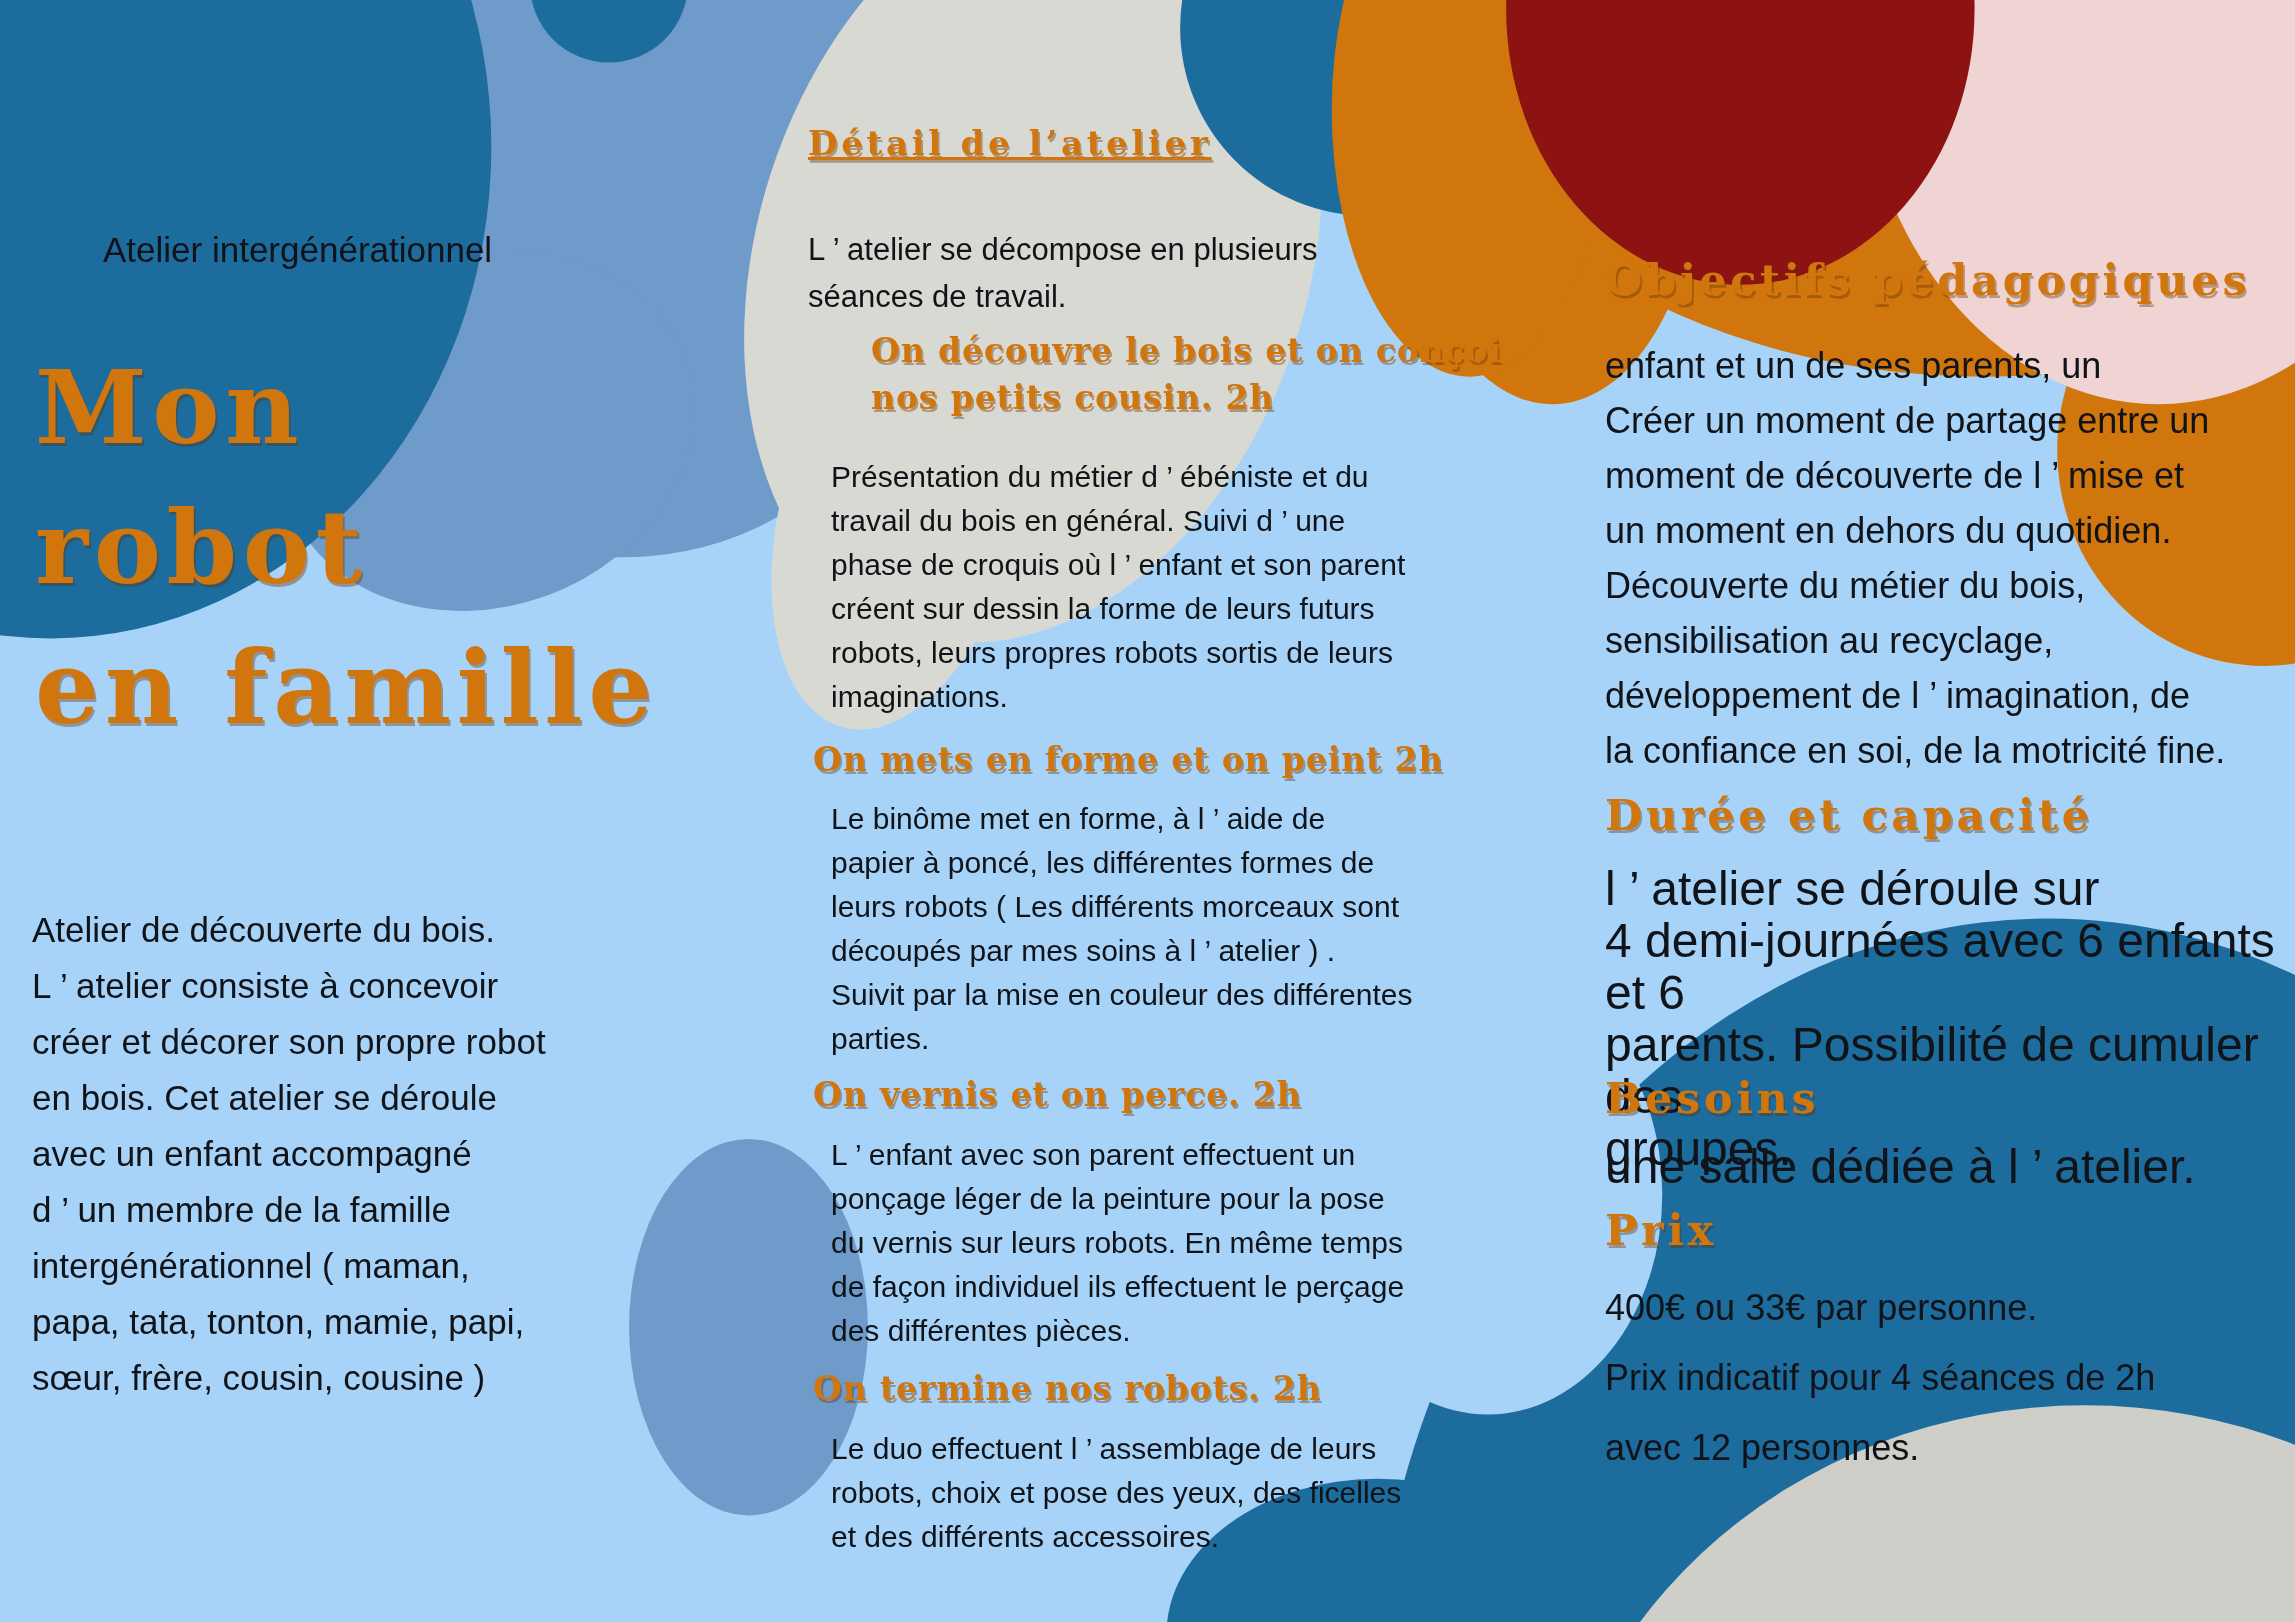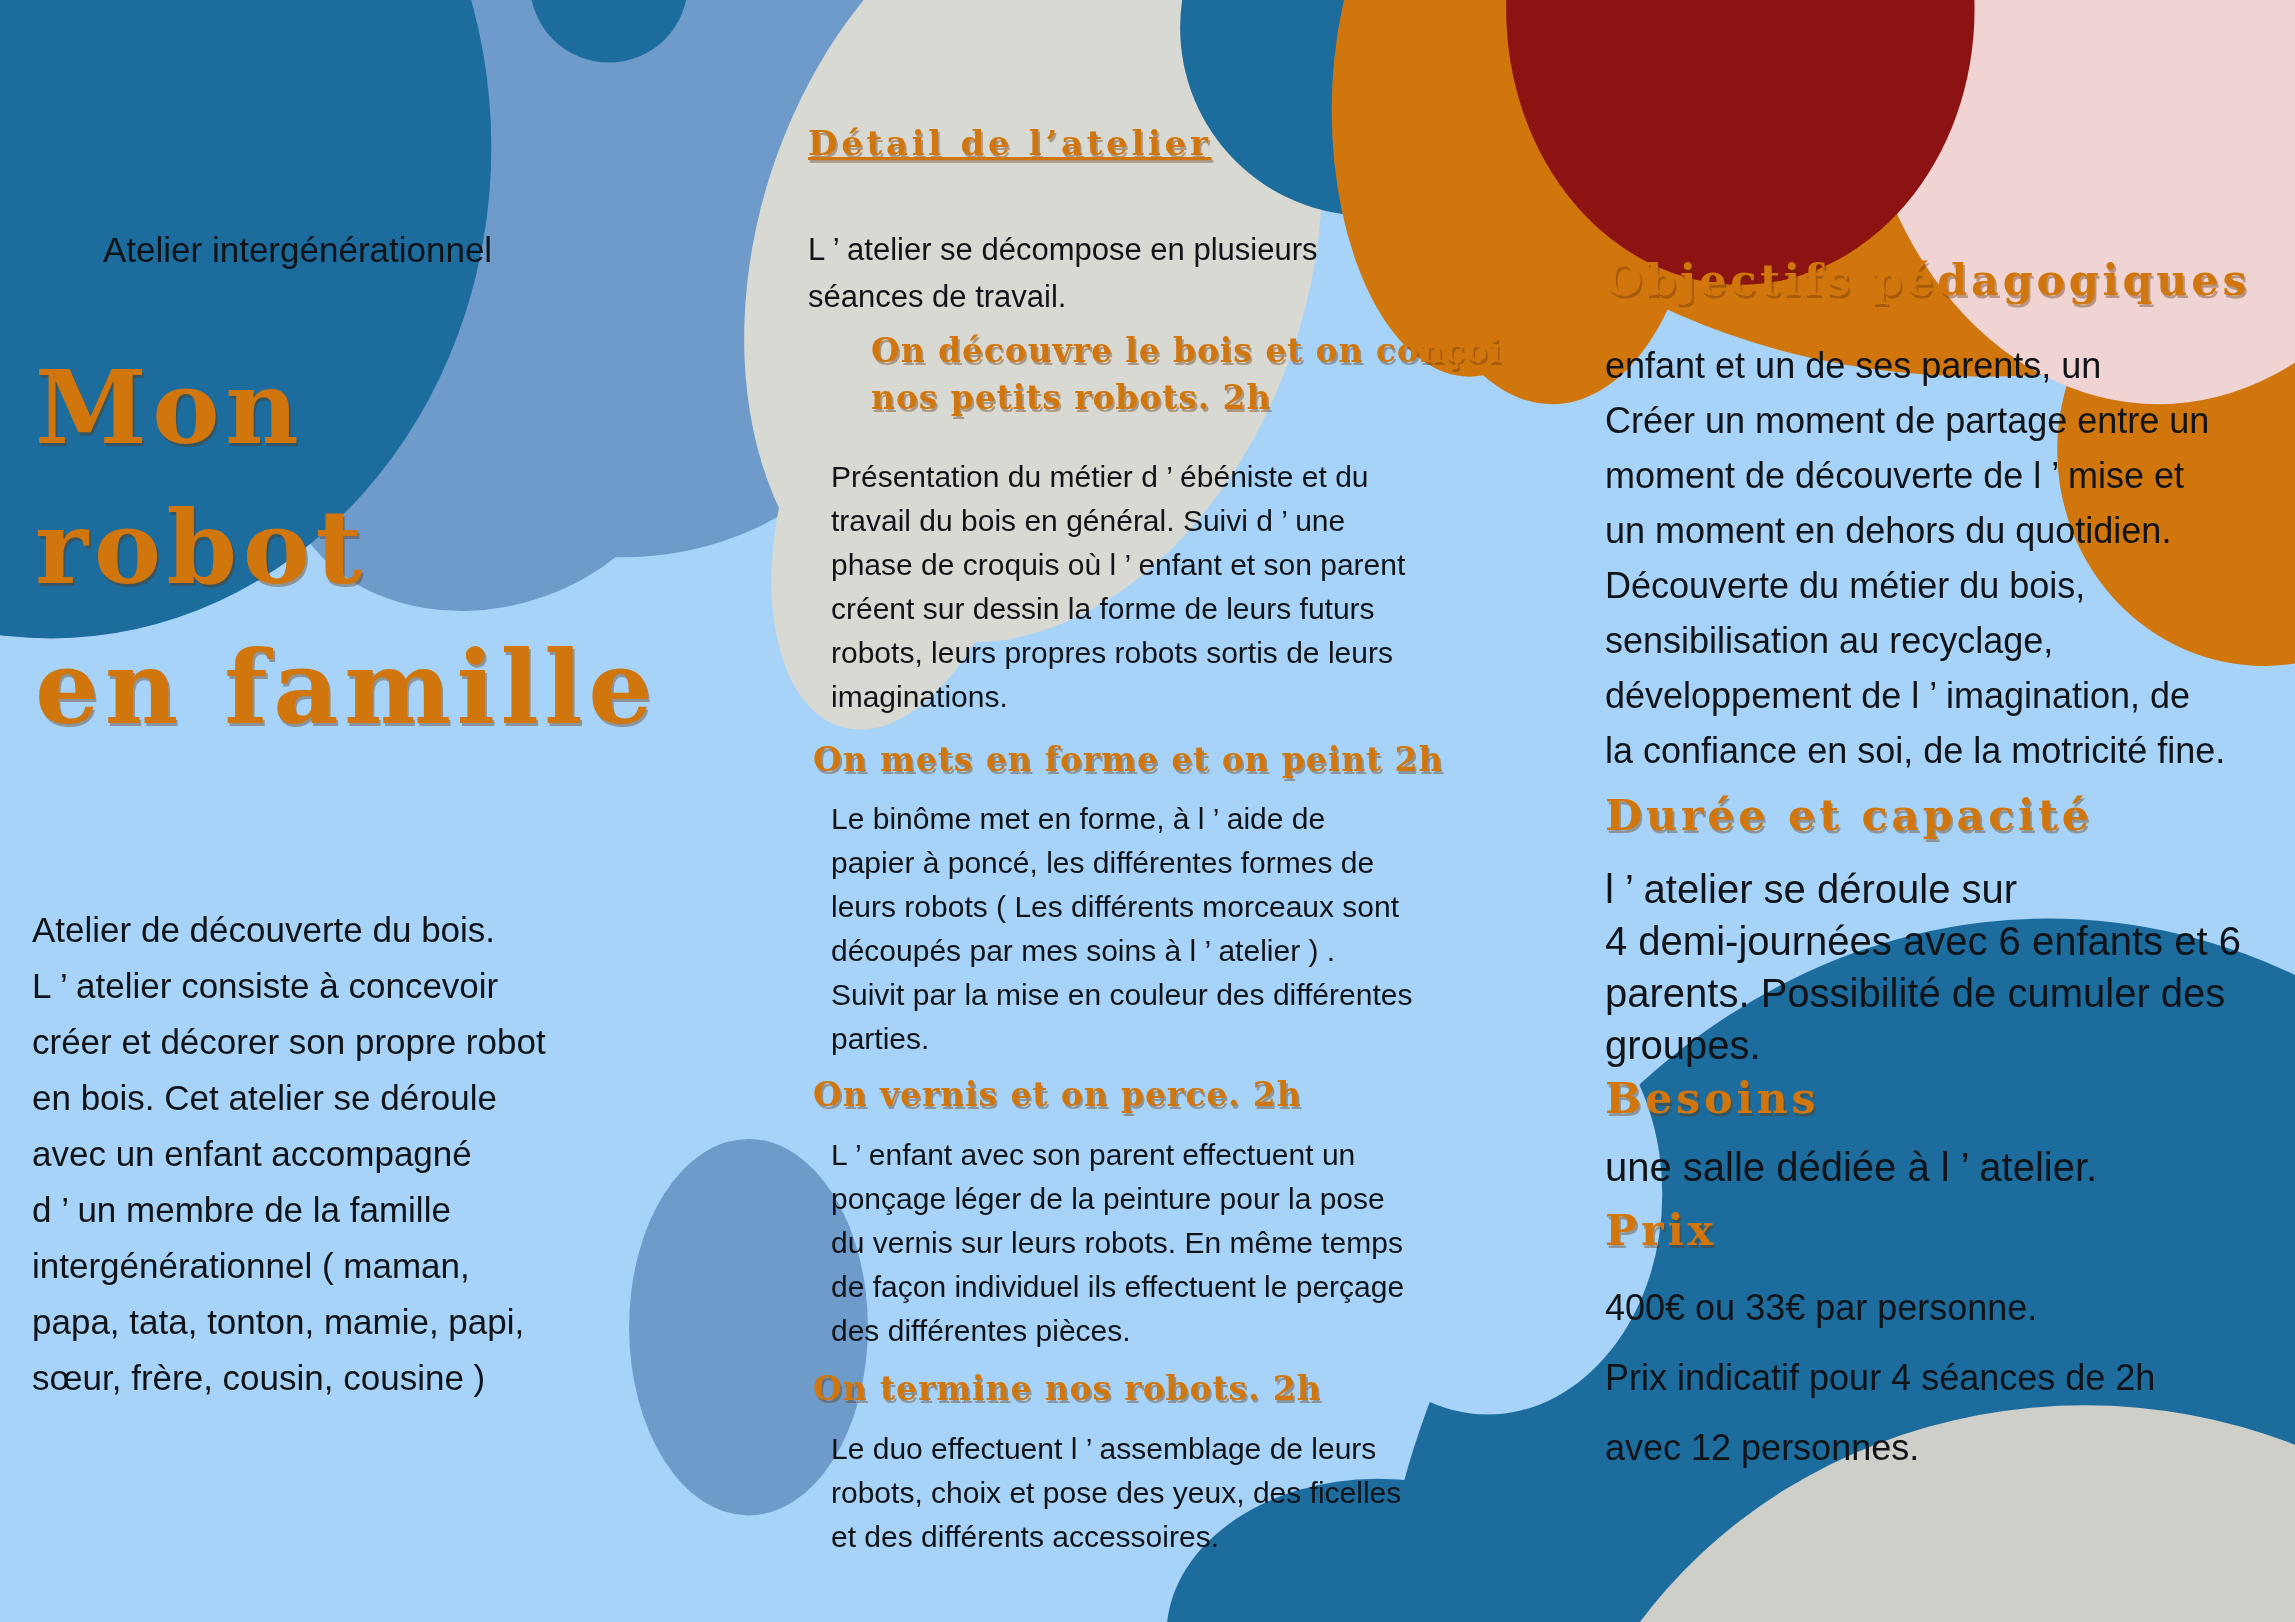--- a/index.html
+++ b/index.html
@@ -22,21 +22,21 @@
   }
   .title-line{font-size:101px;line-height:140px;letter-spacing:5.5px;}
   .h-mid{font-size:34px;line-height:44px;text-decoration:underline;}
   .h-sec{font-size:33px;line-height:47px;letter-spacing:0.9px;}
   .h-right{font-size:43px;line-height:50px;}
   
   .body-left{font-size:35px;line-height:56px;}
   .body-mid-intro{font-size:31px;line-height:47px;}
   .body-mid{font-size:30px;line-height:44px;}
   .body-right{font-size:36px;line-height:55px;}
-  .body-right-tight{font-size:40px;line-height:52px;}
+  .body-right-tight{font-size:48px;line-height:52px;}
   .body-right-price{font-size:36px;line-height:70px;}
   .label{font-size:35px;}
   
   .f-dark{fill:#1d6c9e;}
   .f-med{fill:#6f9bcb;}
   .f-gray{fill:#d9d9d3;}
   .f-gray2{fill:#cfcfc9;}
   .f-orange{fill:#d1760d;}
   .f-red{fill:#8d1212;}
   .f-pink{fill:#efd4d3;}
@@ -90,21 +90,21 @@
 
   <div class="abs display h-mid" style="left:808px;top:121px;">Détail de l’atelier</div>
 
   <div class="abs txt body-mid-intro" style="left:808px;top:226px;">
     <div>L ’ atelier se décompose en plusieurs</div>
     <div>séances de travail.</div>
   </div>
 
   <div class="abs display h-sec" style="left:871px;top:327px;">
     <div>On découvre le bois et on conçoi</div>
-    <div>nos petits robots. 2h</div>
+    <div>nos petits cousin. 2h</div>
   </div>
   <div class="abs txt body-mid" style="left:831px;top:455px;">
     <div>Présentation du métier d ’ ébéniste et du</div>
     <div>travail du bois en général. Suivi d ’ une</div>
     <div>phase de croquis où l ’ enfant et son parent</div>
     <div>créent sur dessin la forme de leurs futurs</div>
     <div>robots, leurs  propres robots sortis de leurs</div>
     <div>imaginations.</div>
   </div>
 

